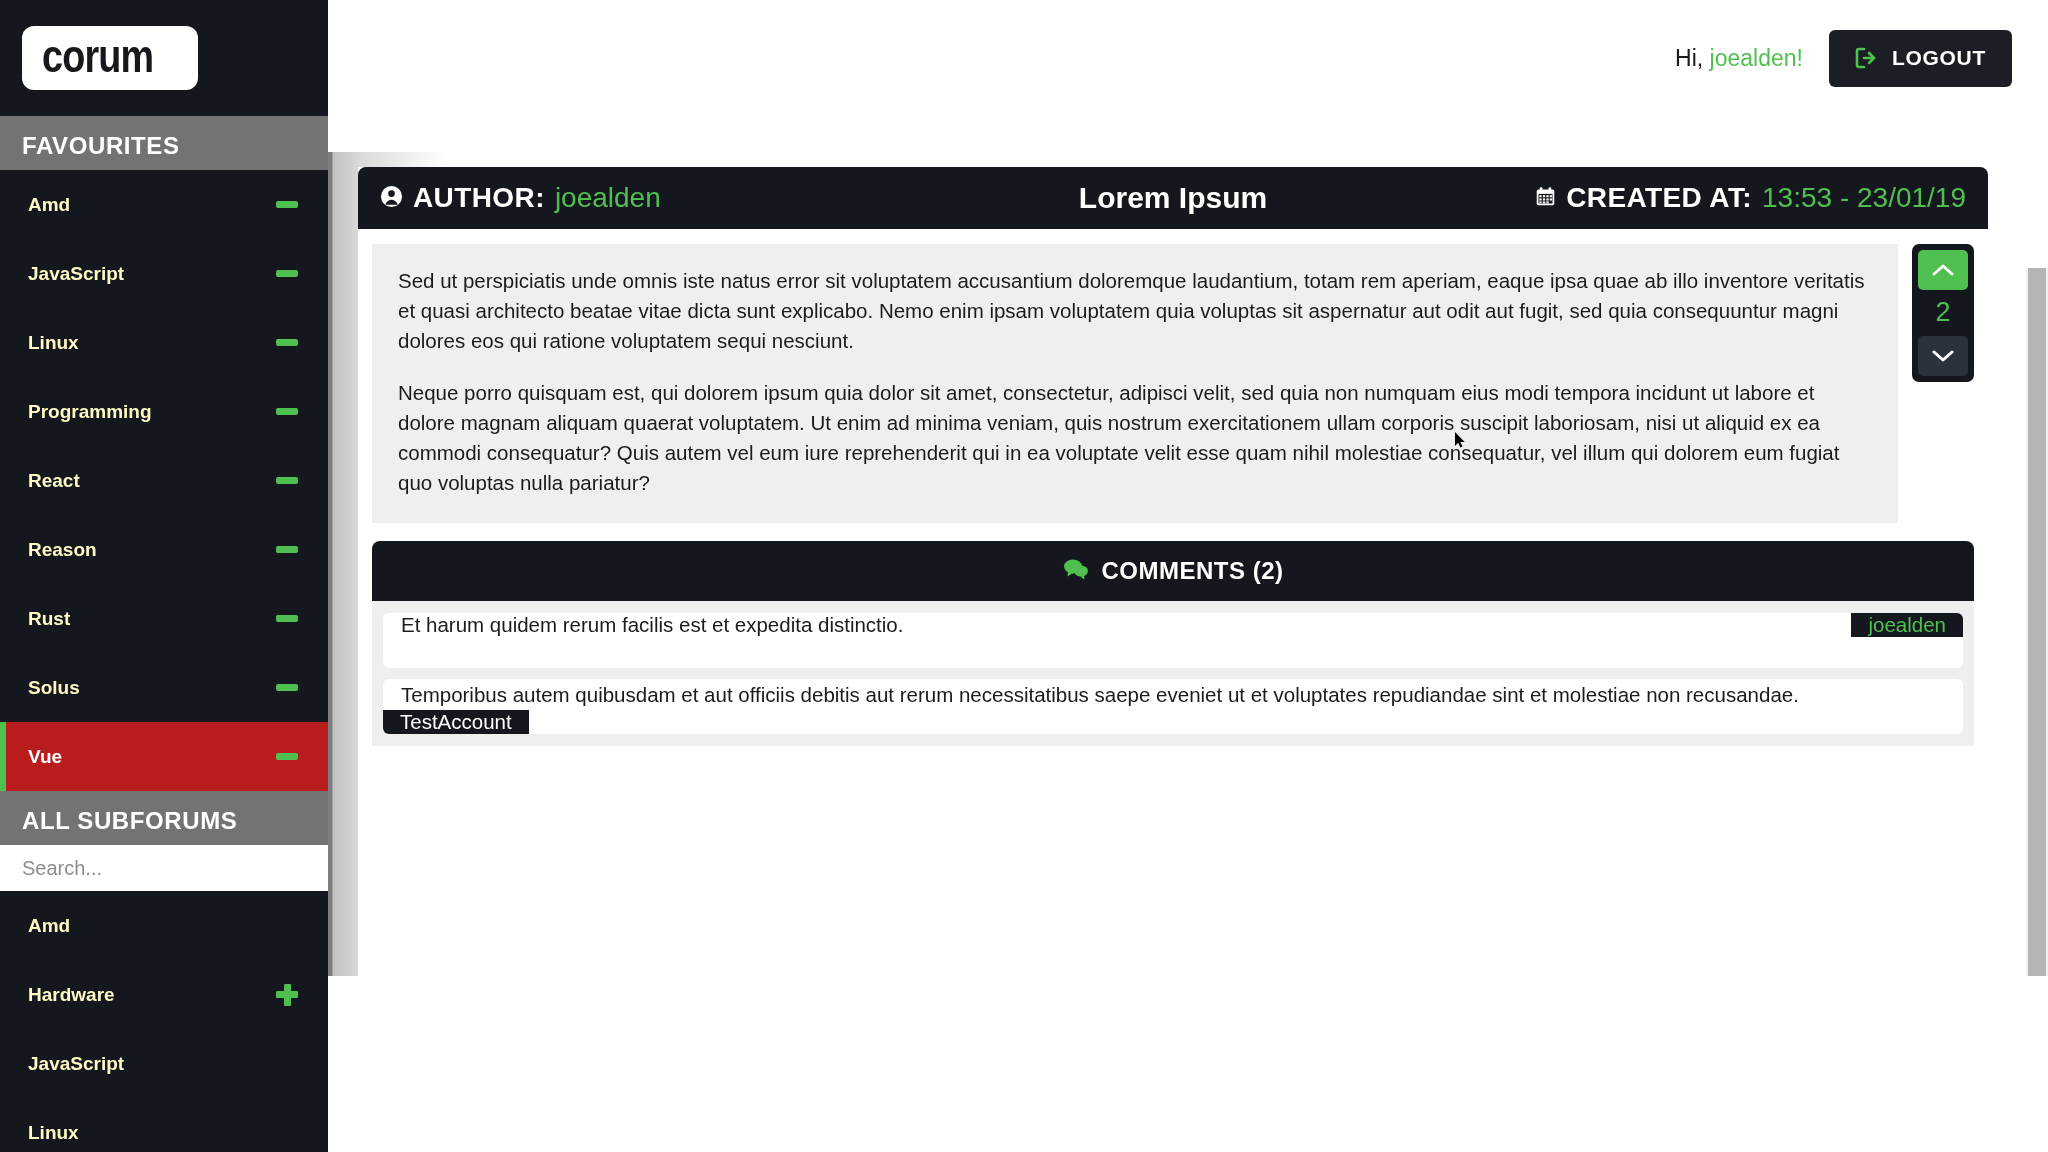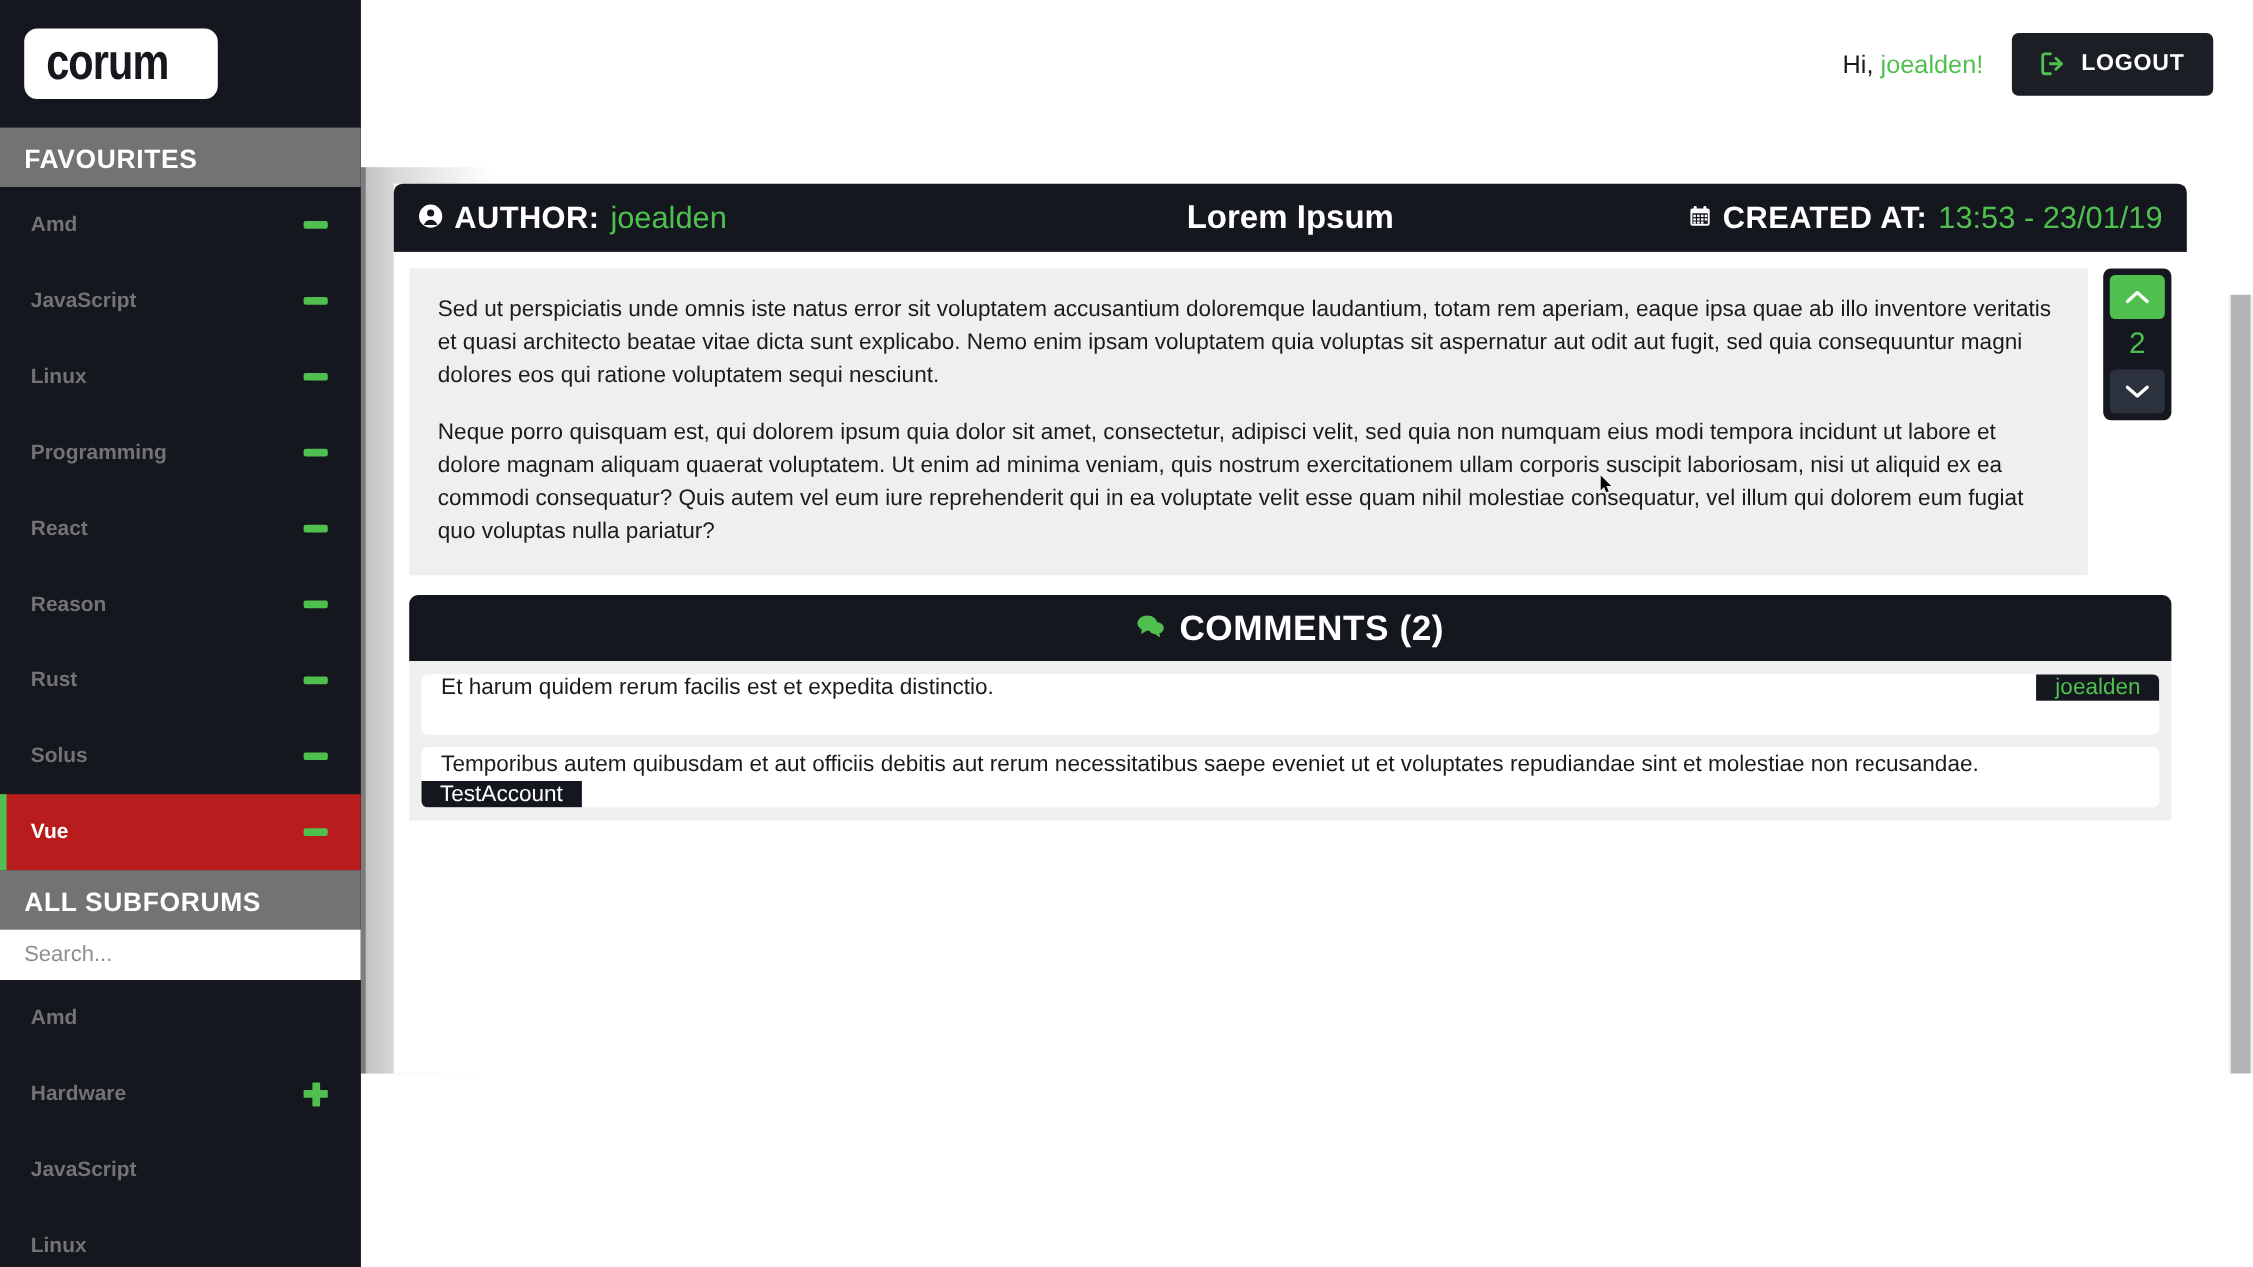--- a/index.html
+++ b/index.html
@@ -42,21 +42,21 @@
     font-size: 24px; font-weight: 700; letter-spacing: 0.6px;
     padding: 16px 0 16px 22px;
     height: 54px;
   }
   .nav-list { background: #14171e; }
   .nav-item {
     position: relative;
     display: flex; align-items: center; justify-content: space-between;
     height: 69px;
     padding: 0 30px 0 22px;
-    color: #737373; font-size: 19px; font-weight: 600;
+    color: #fef9c3; font-size: 19px; font-weight: 600;
     border-left: 6px solid transparent;
     cursor: pointer;
   }
   .nav-item.active {
     background: #b91c1c;
     border-left: 6px solid #4fc04f;
     color: #ffffff;
   }
   .nav-item .label { line-height: 1; }
   .icon-minus {
@@ -177,21 +177,21 @@
   .vote-count { color: #4fc04f; font-size: 27px; font-weight: 400; padding: 7px 0 8px; }
 
   
   #comments-head {
     background: #14171e; color: #ffffff;
     border-radius: 8px 8px 0 0;
     margin: 18px 14px 0 14px;
     height: 60px;
     display: flex; align-items: center; justify-content: center;
     gap: 13px;
-    font-size: 32px; font-weight: 700; letter-spacing: .5px;
+    font-size: 24px; font-weight: 700; letter-spacing: .5px;
   }
   .comment-glyph { color: #4fc04f; font-size: 25px; line-height: 1; }
   #comments-list {
     background: #efefef;
     margin: 0 14px;
     padding: 12px 11px;
   }
   .comment-row {
     background: #ffffff; border-radius: 6px;
     display: flex; align-items: flex-start;

